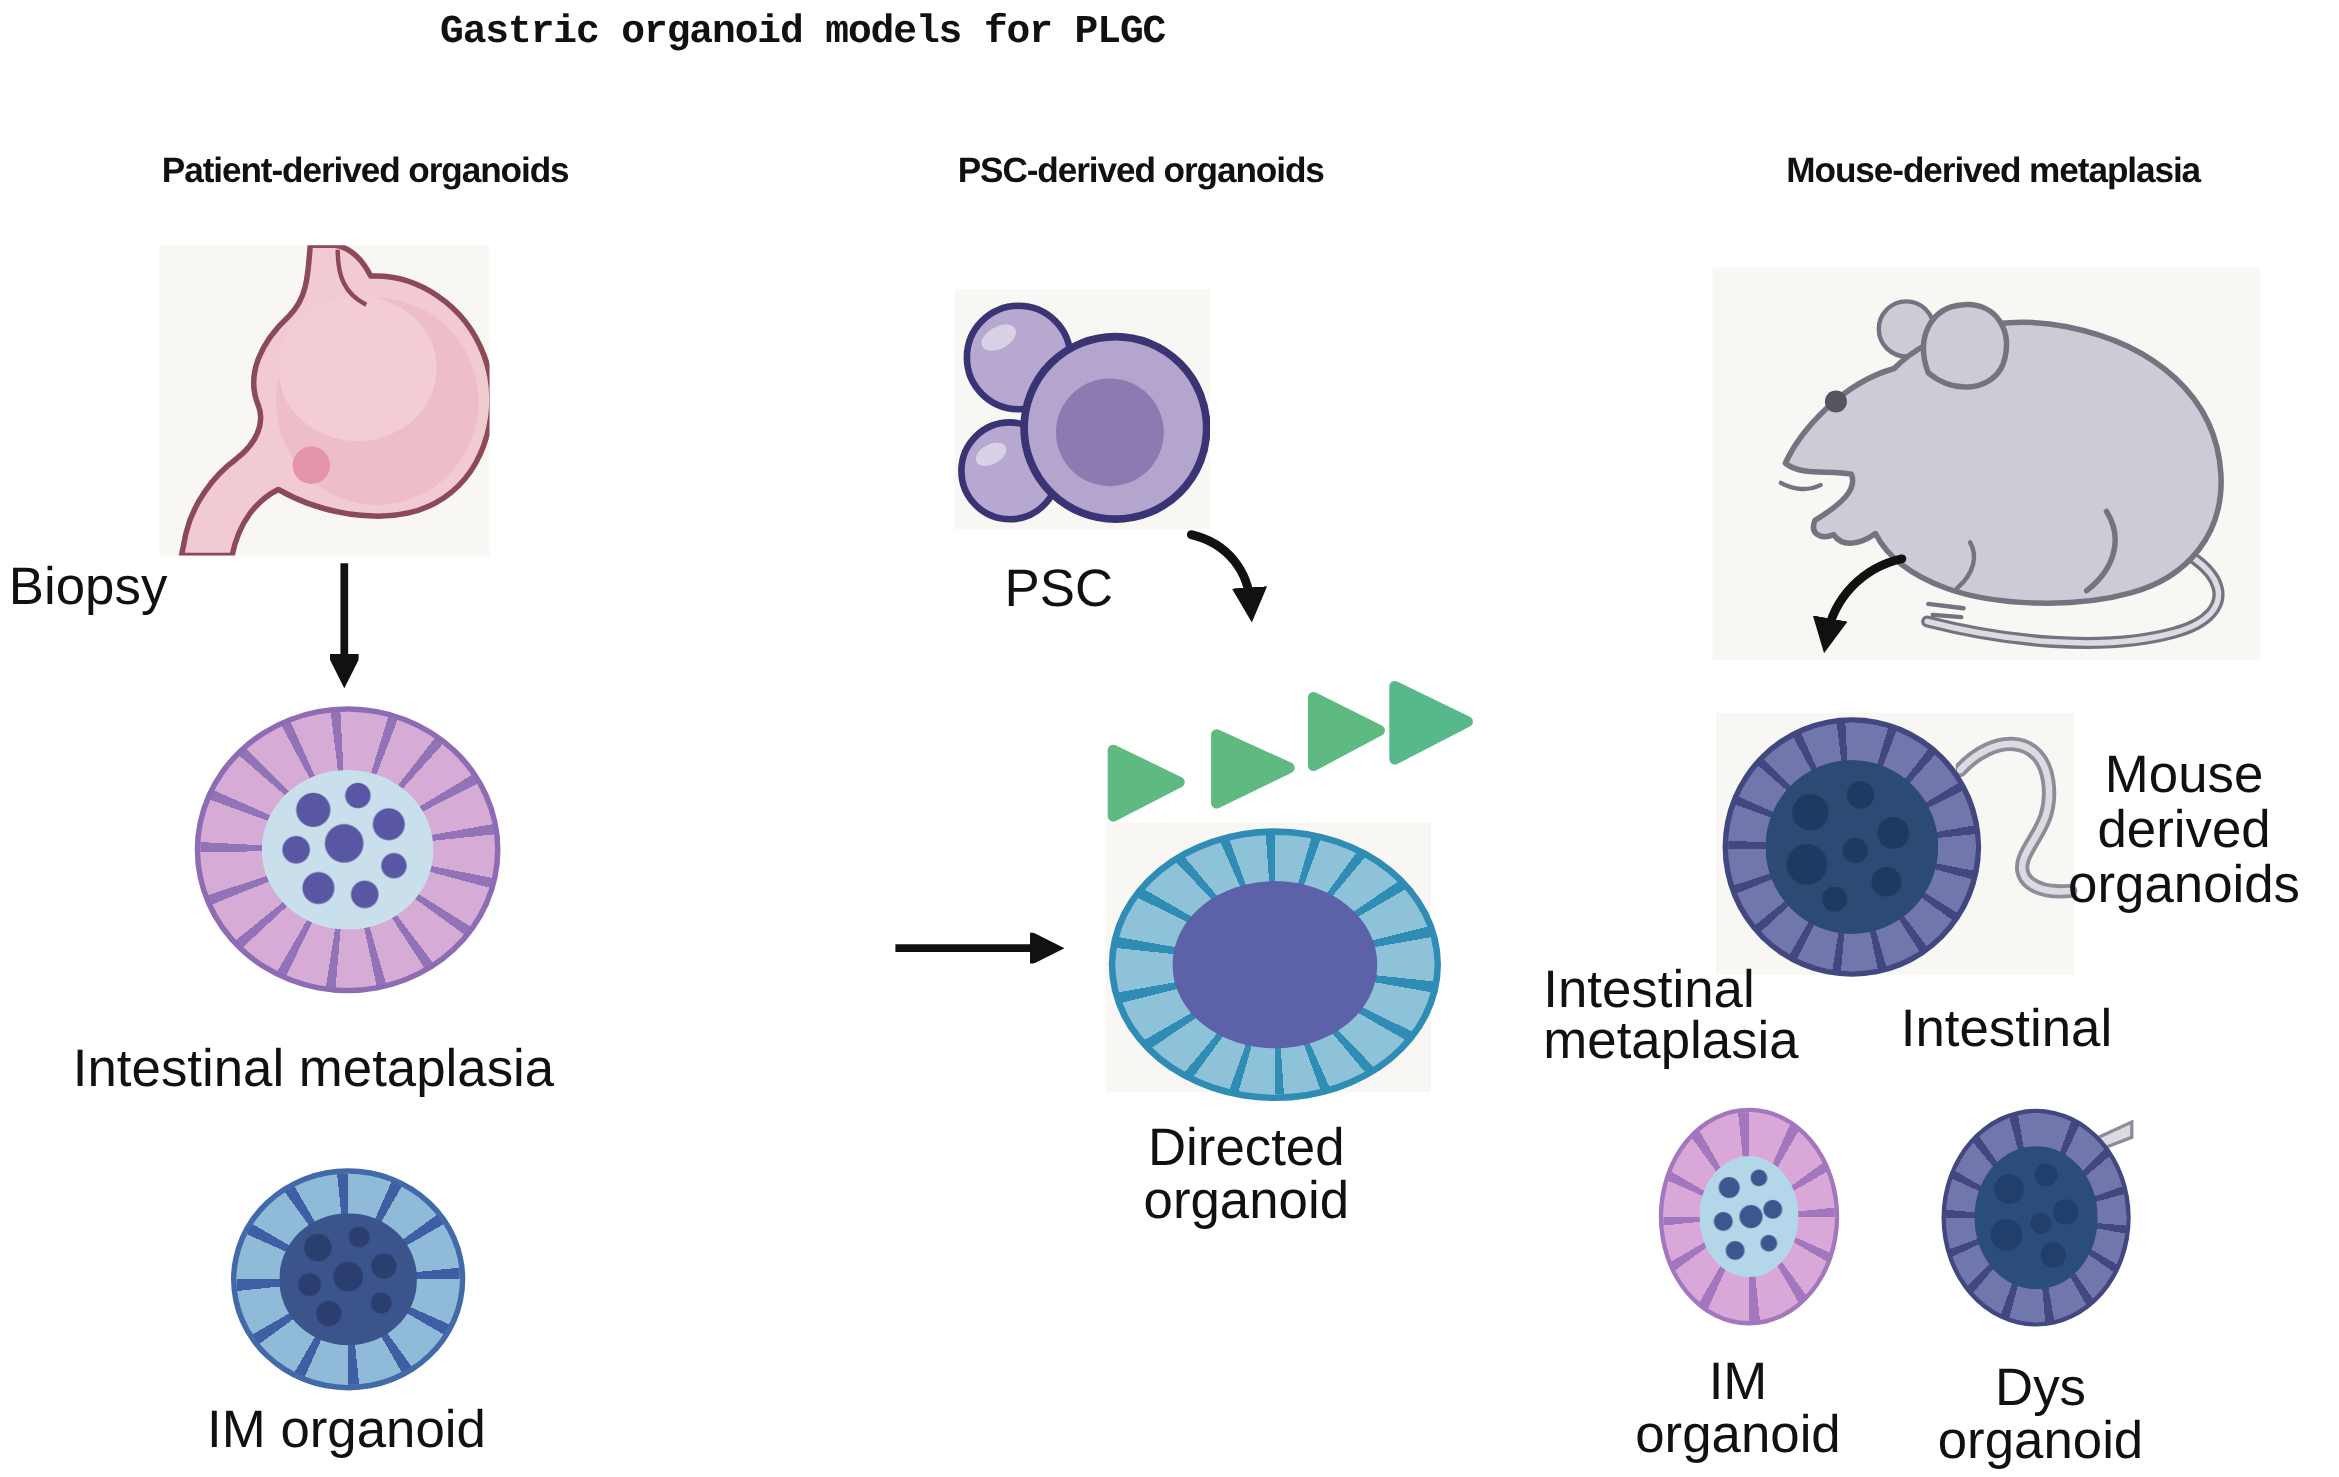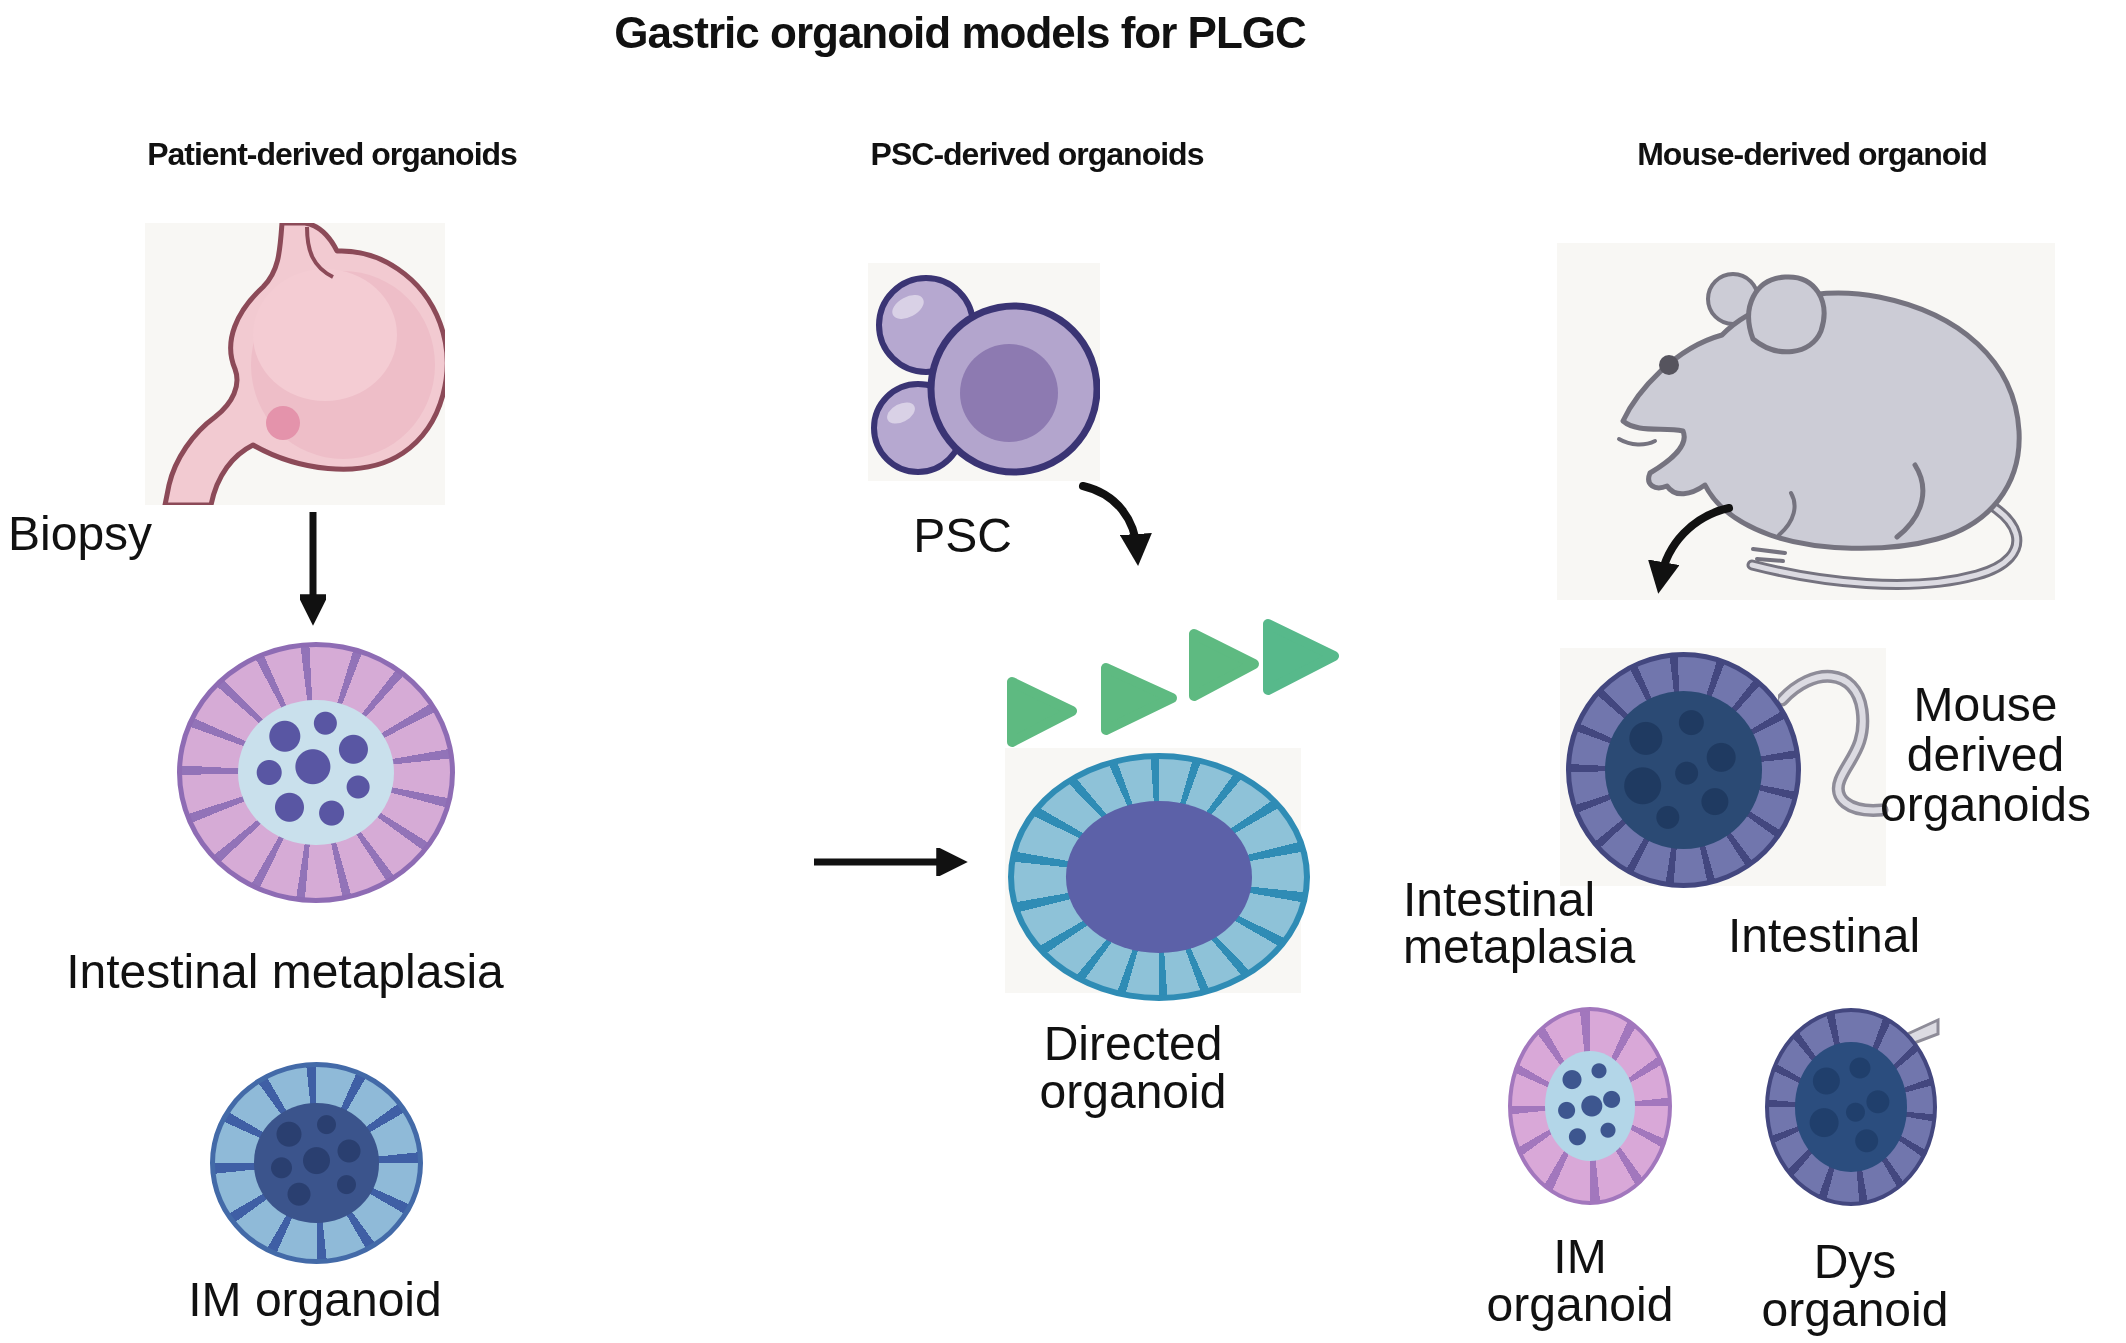--- a/index.html
+++ b/index.html
@@ -3,22 +3,22 @@
 <meta charset="utf-8">
 <style>
   html,body { margin:0; padding:0; background:#ffffff; }
   #canvas {
     position:relative; width:2126px; height:1343px; background:#ffffff;
     font-family:"Liberation Sans", sans-serif; color:#111; overflow:hidden;
   }
   .abs { position:absolute; }
   .blk { position:absolute; background:#f8f7f4; }
   .title {
-    position:absolute; font-weight:bold; font-size:44px; letter-spacing:-1px;
-    text-align:center; white-space:nowrap;
+    position:absolute; font-weight:bold; font-size:36px; letter-spacing:-1px;
+    text-align:left; white-space:nowrap;font-family:Liberation Mono, monospace;
   }
   .hdr {
     position:absolute; font-weight:bold; font-size:32px; letter-spacing:-1px;
     text-align:center; white-space:nowrap;margin-left:12px;
   }
   .lbl { position:absolute; font-size:48px; line-height:48px; }
   .ctr { text-align:center; }
   .organoid { position:absolute; border-radius:50%; }
   .core { position:absolute; border-radius:50%; }
 
@@ -129,21 +129,21 @@
   <div class="blk" style="left:145px;top:223px;width:300px;height:282px;"></div>
   <div class="blk" style="left:868px;top:263px;width:232px;height:218px;"></div>
   <div class="blk" style="left:1557px;top:243px;width:498px;height:357px;"></div>
   <div class="blk" style="left:1560px;top:648px;width:326px;height:238px;"></div>
   <div class="blk" style="left:1005px;top:748px;width:296px;height:245px;"></div>
 
   <div class="title" style="left:400px;top:8px;width:1120px;">Gastric organoid models for PLGC</div>
 
   <div class="hdr" style="left:0px;top:136px;width:640px;">Patient-derived organoids</div>
   <div class="hdr" style="left:740px;top:136px;width:570px;">PSC-derived organoids</div>
-  <div class="hdr" style="left:1510px;top:136px;width:580px;">Mouse-derived organoid</div>
+  <div class="hdr" style="left:1510px;top:136px;width:580px;">Mouse-derived metaplasia</div>
 
   <svg class="abs" style="left:145px;top:223px;" width="300" height="282" viewBox="0 0 300 282">
     <path d="M137,0 C135,28 134,48 118,64 C92,88 78,118 90,146 C96,162 88,180 70,194
              C48,210 30,236 24,262 L20,282 L66,282 C72,252 88,232 108,222
              C150,246 216,258 258,230 C298,203 312,146 295,100 C278,54 234,26 192,28
              C183,10 172,2 160,0 Z" fill="#f2cad1" stroke="#8c4a58" stroke-width="5" stroke-linejoin="round"></path>
     <ellipse cx="198" cy="142" rx="92" ry="94" fill="#eebec8"></ellipse>
     <ellipse cx="180" cy="112" rx="72" ry="66" fill="#f4ccd3"></ellipse>
     <path d="M162,4 C162,28 168,44 188,54" fill="none" stroke="#8c4a58" stroke-width="4"></path>
     <circle cx="138" cy="200" r="17" fill="#e493ab"></circle>

